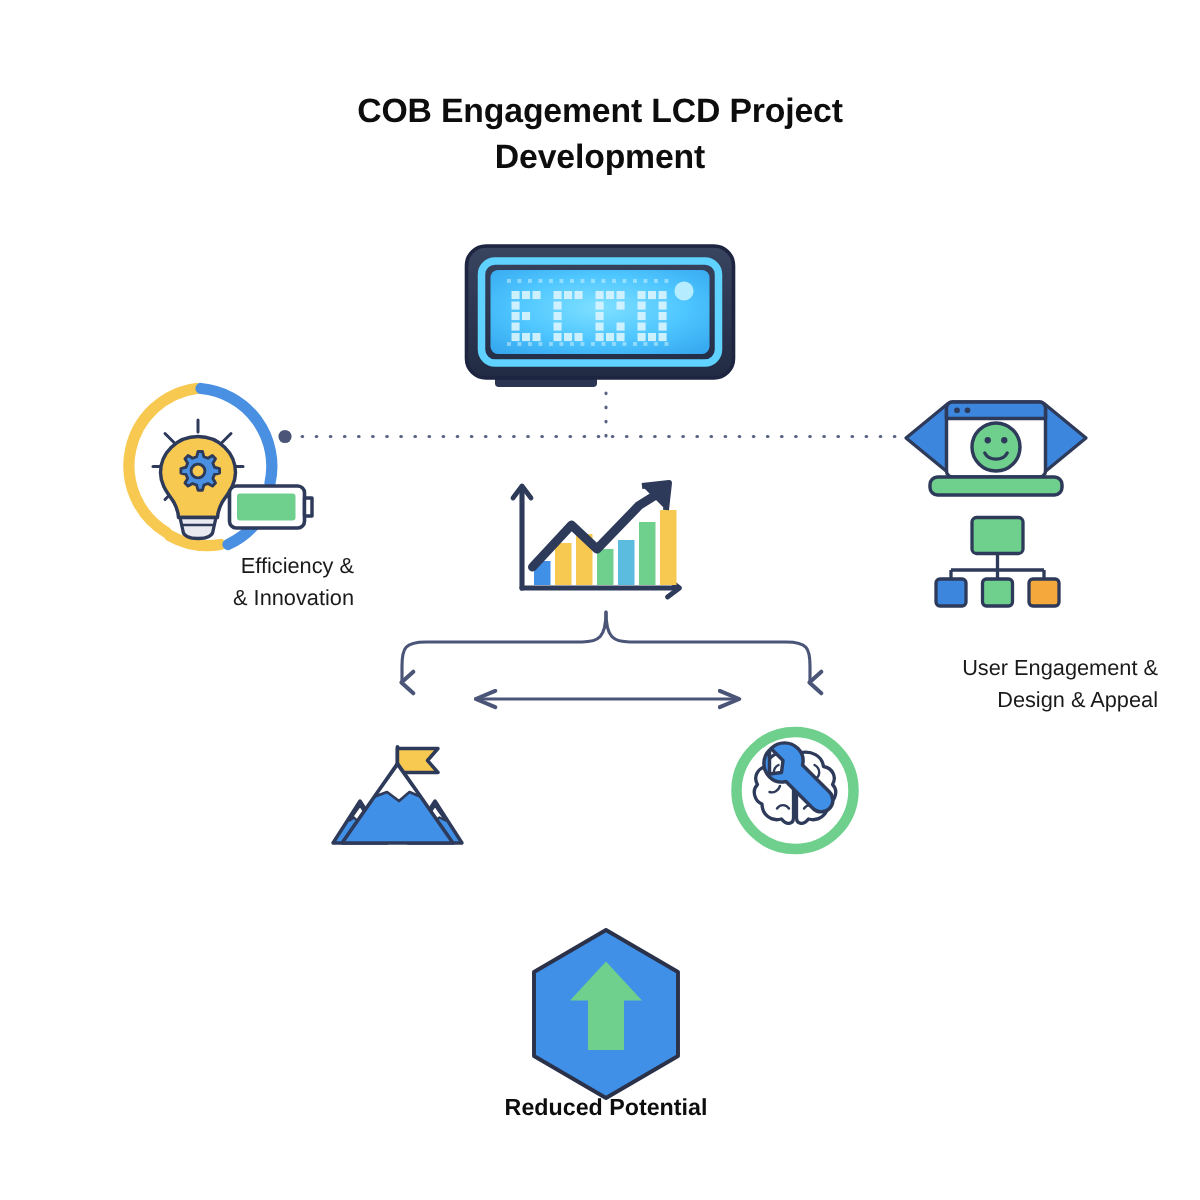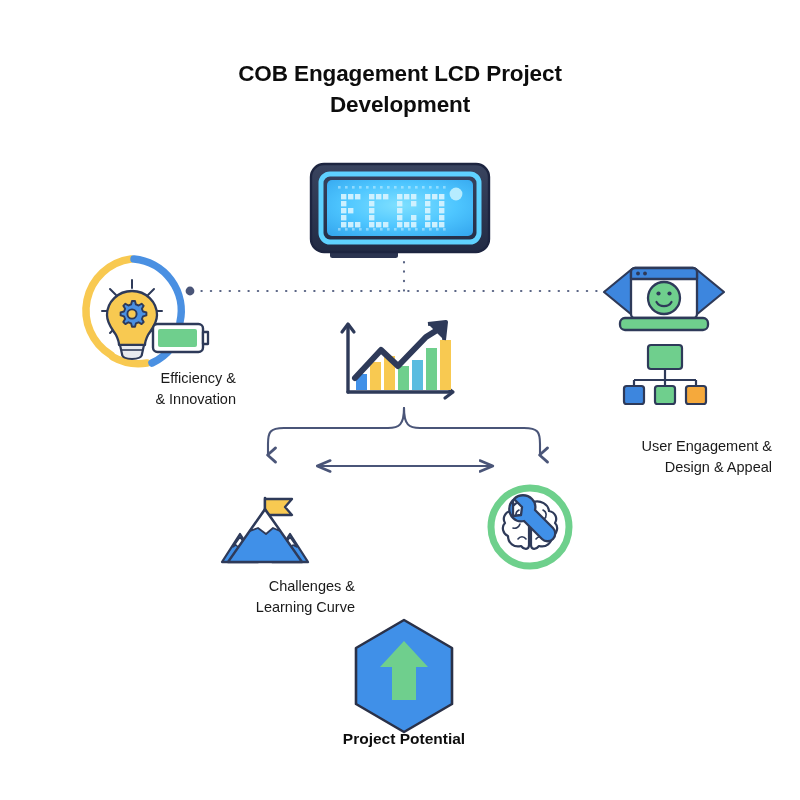--- a/index.html
+++ b/index.html
@@ -373,19 +373,17 @@
     </g>
   </svg>
 
   <div class="node-label" id="label-efficiency">Efficiency &amp;
 &amp; Innovation</div>
 
 
   <div class="node-label" id="label-user">User Engagement &amp;
 Design &amp; Appeal</div>
 
-  <div class="node-label" id="label-challenges">Challenges &amp;
-Learning Curve</div>
-
-
-  <div class="bottom-label" id="label-potential">Project Potential</div>
+
+
+  <div class="bottom-label" id="label-potential">Reduced Potential</div>
 
 </div>
 
 </body></html>

